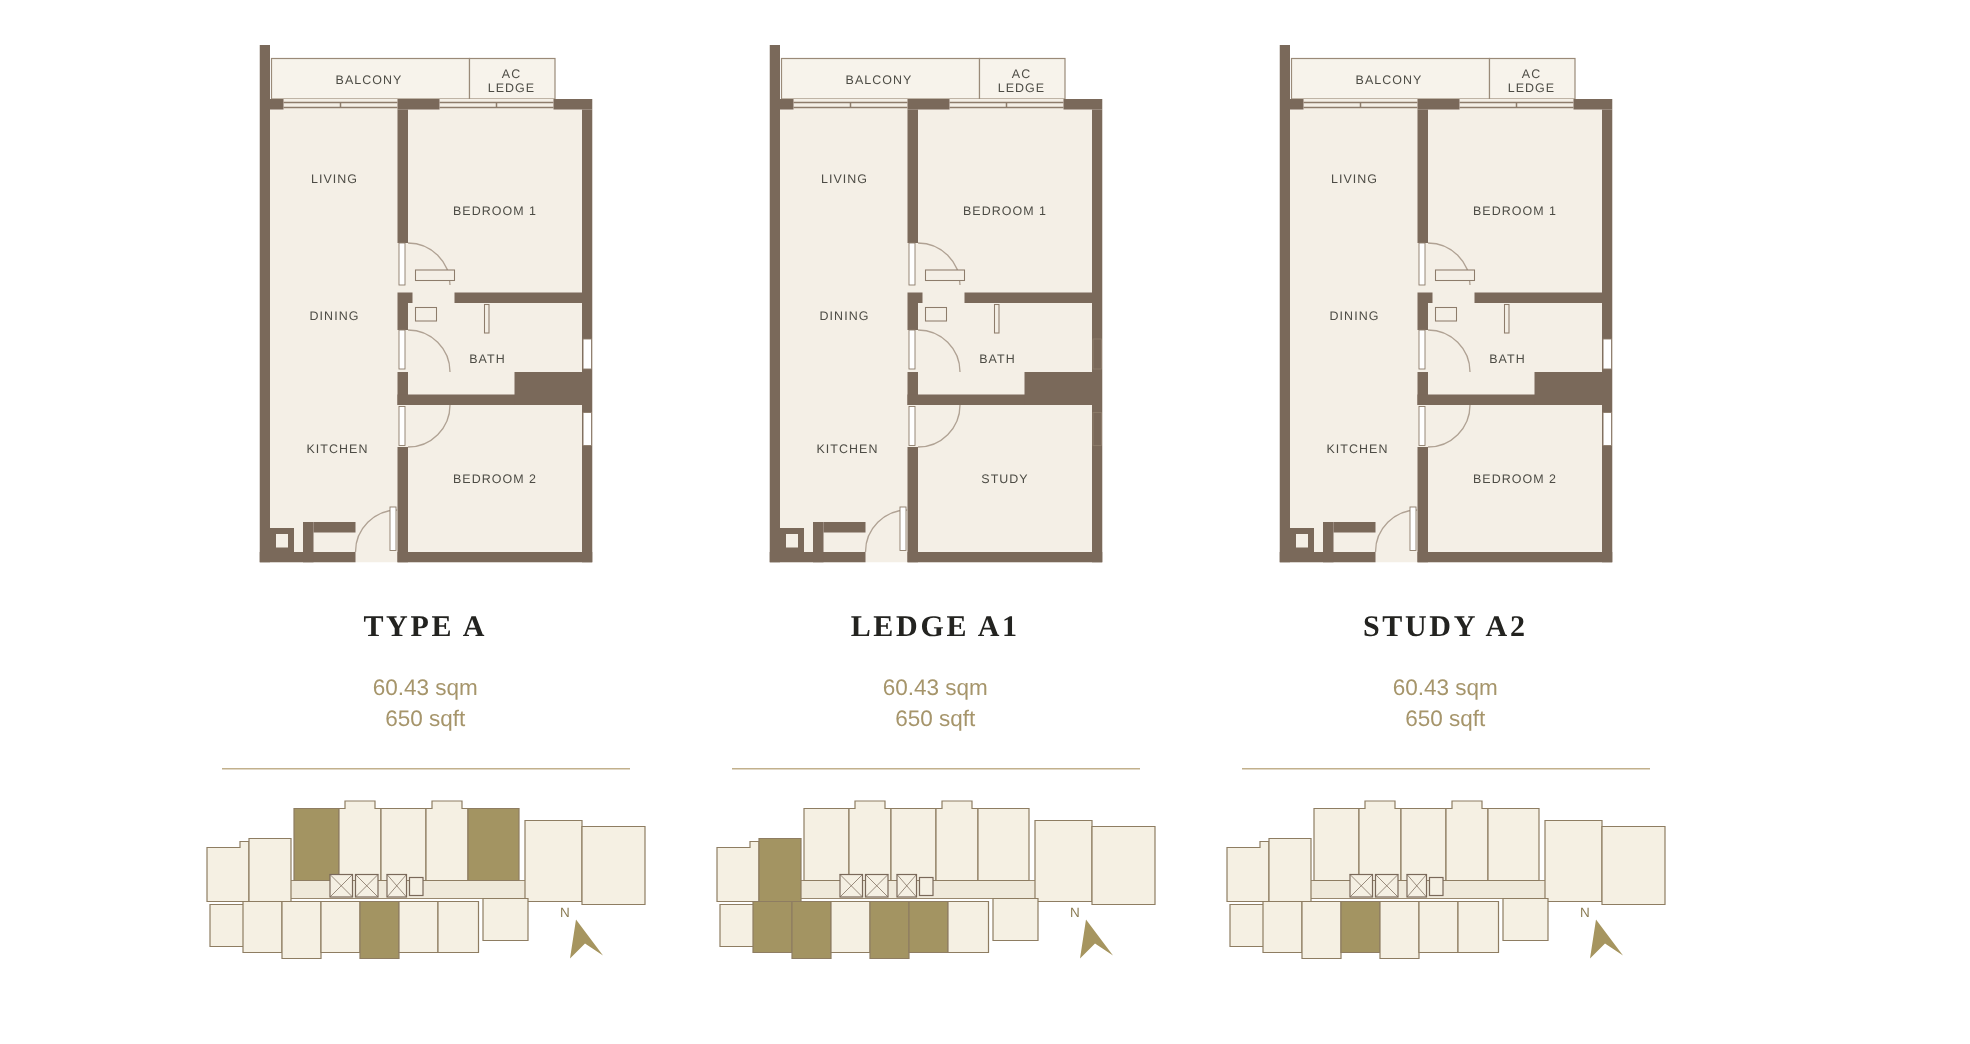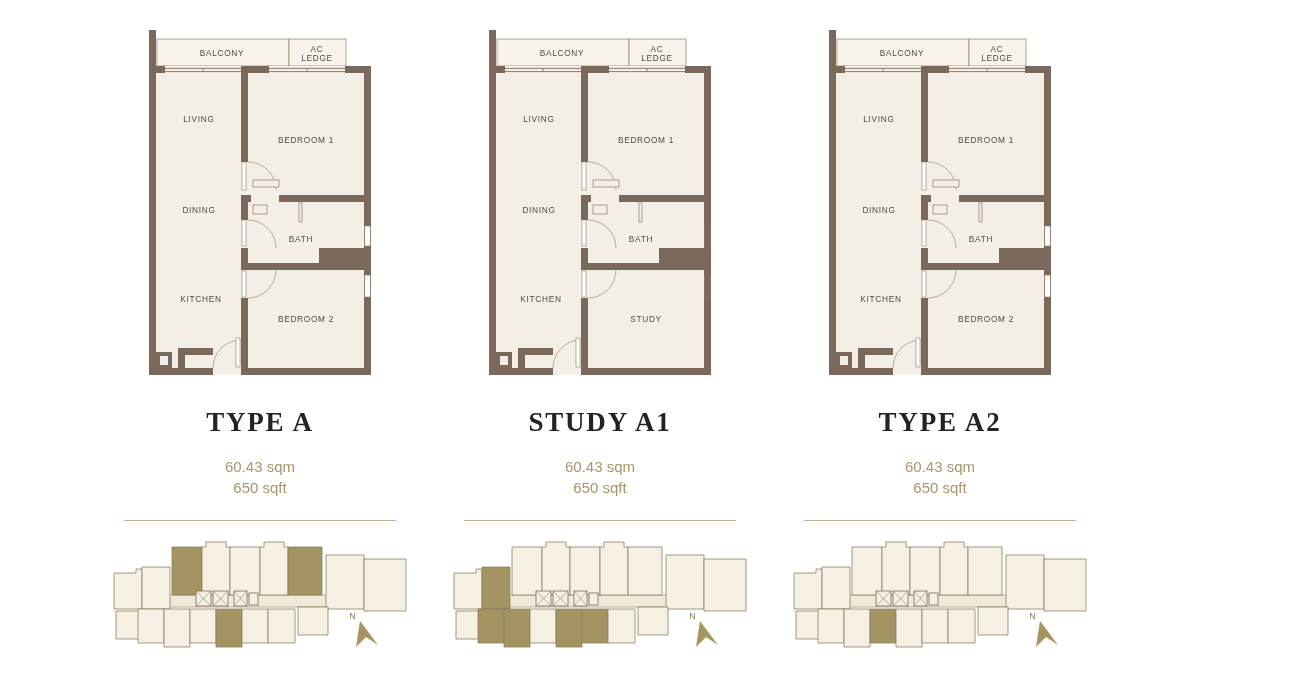--- a/index.html
+++ b/index.html
@@ -1,21 +1,21 @@
 <!DOCTYPE html>
 <html><head>
 <meta charset="utf-8">
 <style>
   html,body{margin:0;padding:0;background:#ffffff;}
   body{width:1313px;height:696px;overflow:hidden;font-family:"Liberation Sans",sans-serif;}
-  .row{display:flex;justify-content:flex-start;padding:30px 118px 0 90px;box-sizing:border-box;}
+  .row{display:flex;justify-content:center;padding:30px 118px 0 52px;box-sizing:border-box;}
   .panel{width:340px;display:flex;flex-direction:column;align-items:center;}
   .fp{width:222px;height:345px;display:block;}
   .fp text{font-family:"Liberation Sans",sans-serif;font-size:8.3px;fill:#4d4c45;letter-spacing:.7px;text-anchor:middle;}
-  .type-title{margin-top:32px;font-family:"Liberation Serif",serif;font-weight:700;font-size:27px;letter-spacing:1.8px;color:#232320;}
+  .type-title{margin-top:32px;font-family:"Liberation Serif",serif;font-weight:700;font-size:20px;letter-spacing:1.8px;color:#232320;}
   .area{margin-top:18px;font-size:15px;color:#a6956b;text-align:center;line-height:21px;}
   .divider{margin-top:22px;width:272px;height:0;border-top:1px solid #c2b08c;}
   .kp{margin-top:12px;width:300px;height:124px;display:block;}
   
   .wall rect{fill:#7a695a;}
   .floor{fill:#f4efe6;}
   .thin{fill:#f7f3eb;stroke:#9a8a78;stroke-width:.8;}
   .win rect{fill:var(--win,#ffffff);stroke:#8d7c6b;stroke-width:.6;}
   .glaze{stroke:#8d7c6b;stroke-width:1;fill:none;}
   .arc path{stroke:#b0a294;stroke-width:.9;fill:none;}
@@ -153,21 +153,21 @@
         <text x="168" y="22">AC</text>
         <text x="168" y="31">LEDGE</text>
         <text x="50" y="92">LIVING</text>
         <text x="157" y="113">BEDROOM 1</text>
         <text x="50" y="183">DINING</text>
         <text x="152" y="212">BATH</text>
         <text x="52" y="272">KITCHEN</text>
         <text x="157" y="292">STUDY</text>
       </g>
     </svg>
-    <div class="type-title">STUDY A1</div>
+    <div class="type-title">LEDGE A1</div>
     <div class="area">
       <div>60.43 sqm</div>
       <div>650 sqft</div>
     </div>
     <div class="divider"></div>
     <svg class="kp" viewBox="0 0 300 124">
       <rect class="kc" x="14" y="62" width="222" height="12"></rect>
       <g class="ku">
         <path d="M4,40 h22 v-4 h6 v40 h-28 z"></path>
         <path d="M32,34 h28 v42 h-28 z" class="hl"></path>
@@ -210,21 +210,21 @@
         <text x="168" y="22">AC</text>
         <text x="168" y="31">LEDGE</text>
         <text x="50" y="92">LIVING</text>
         <text x="157" y="113">BEDROOM 1</text>
         <text x="50" y="183">DINING</text>
         <text x="152" y="212">BATH</text>
         <text x="52" y="272">KITCHEN</text>
         <text x="157" y="292">BEDROOM 2</text>
       </g>
     </svg>
-    <div class="type-title">TYPE A2</div>
+    <div class="type-title">STUDY A2</div>
     <div class="area">
       <div>60.43 sqm</div>
       <div>650 sqft</div>
     </div>
     <div class="divider"></div>
     <svg class="kp" viewBox="0 0 300 124">
       <rect class="kc" x="14" y="62" width="222" height="12"></rect>
       <g class="ku">
         <path d="M4,40 h22 v-4 h6 v40 h-28 z"></path>
         <path d="M32,34 h28 v42 h-28 z"></path>

